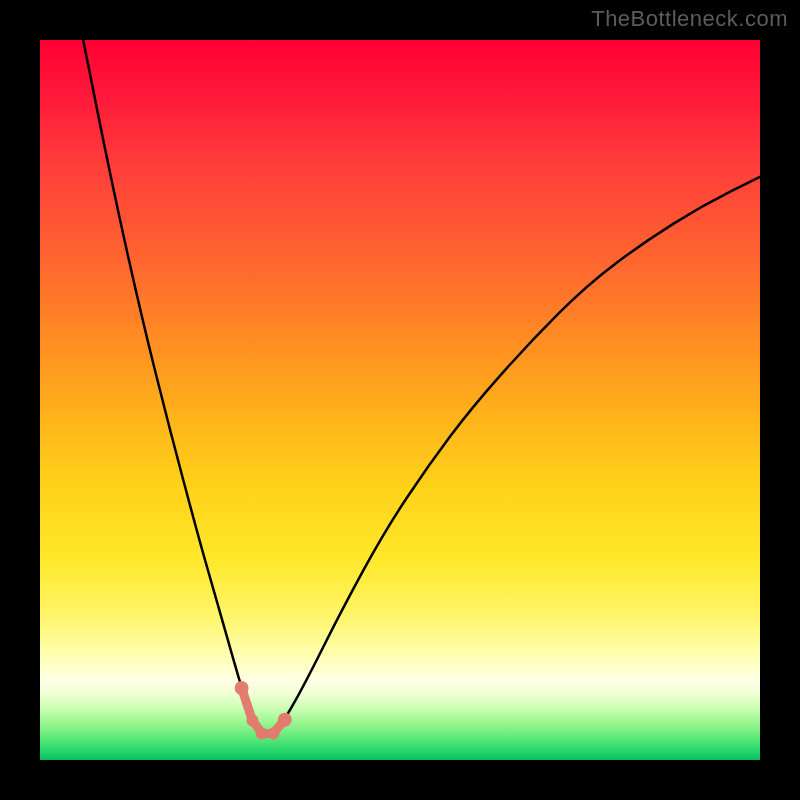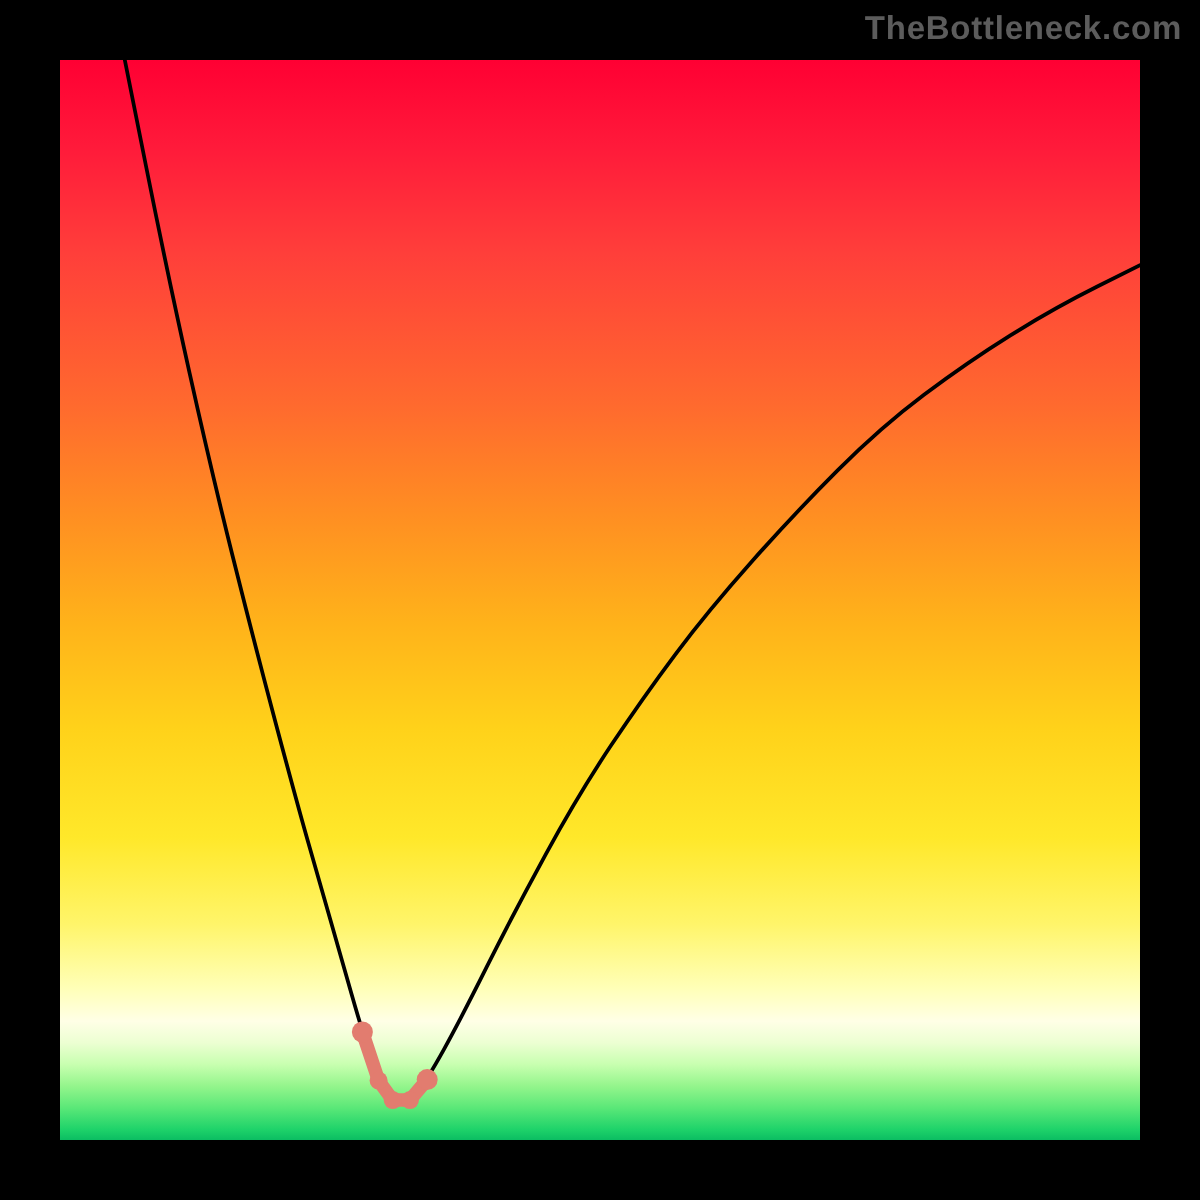--- a/index.html
+++ b/index.html
@@ -15,21 +15,21 @@
     position: relative;
     width: 800px;
     height: 800px;
     background: #000;
   }
   .watermark {
     position: absolute;
     top: 6px;
     right: 12px;
     font-size: 22px;
-    font-weight: 700;
+    font-weight: 400;
     color: #5c5c5c;
     letter-spacing: 0.5px;
     z-index: 10;
   }
   .plot {
     position: absolute;
     left: 40px;
     top: 40px;
     width: 720px;
     height: 720px;

